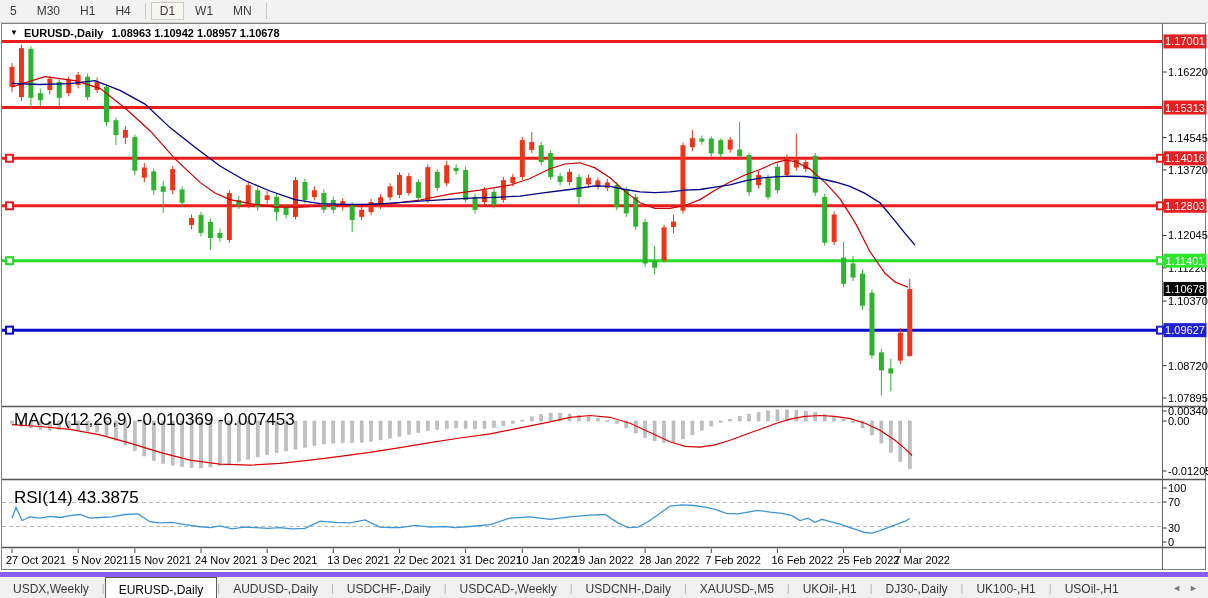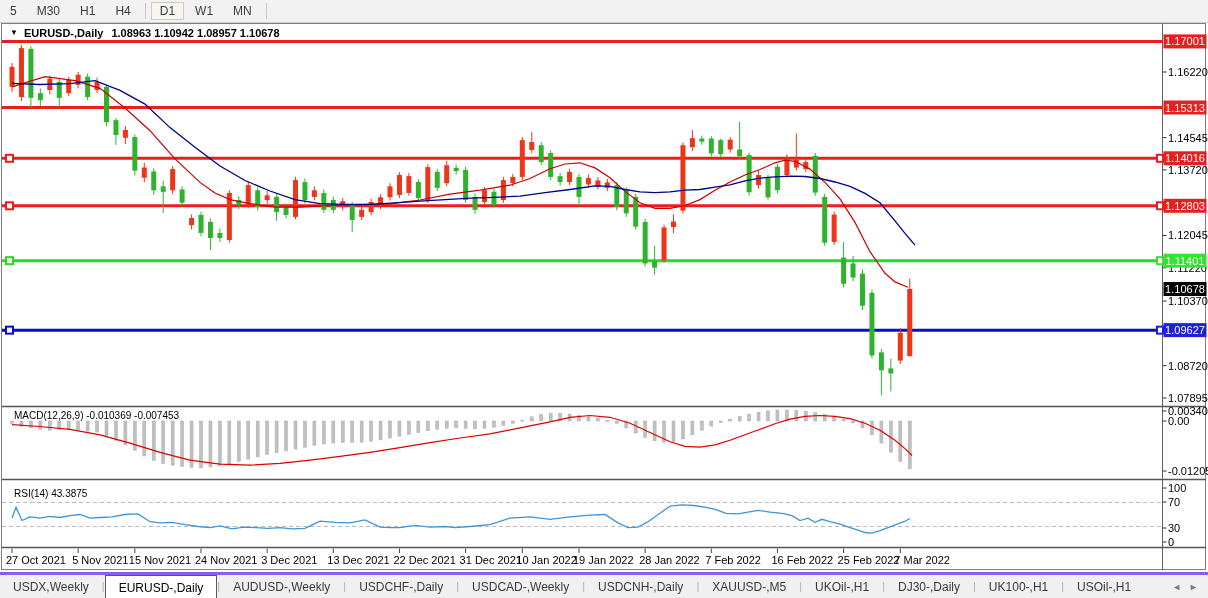--- a/index.html
+++ b/index.html
@@ -11,24 +11,24 @@
            border-bottom:1px solid #cfcfcf;display:flex;align-items:center;}
   .tf-item{font-size:12px;color:#3c3c3c;padding:2px 9px;margin:0 1px;cursor:default;}
   .tf-item.active{background:#f7f5f1;border:1px solid #cfcabe;padding:1px 8px;}
   .tf-sep{width:1px;height:16px;background:#cncnc;background:#c9c9c9;margin:0 4px;}
   
   .chartwin{position:absolute;left:0;top:23px;width:1208px;height:548px;}
   svg{position:absolute;left:0;top:0;}
   .chart-title{position:absolute;left:10px;top:3px;height:13px;display:flex;align-items:center;
                font-size:11px;font-weight:bold;color:#000;z-index:5;white-space:pre;}
   .chart-title .dd{font-size:8px;margin-right:6px;color:#000;}
-  .ind-label{position:absolute;font-size:10px;color:#000;z-index:5;white-space:pre;}
+  .ind-label{position:absolute;font-size:17px;color:#000;z-index:5;white-space:pre;}
   
   .tabbar{position:absolute;left:0;top:572px;width:1208px;height:26px;background:#f0f0f0;
-          display:flex;align-items:stretch;border-top:3px solid #8b5cf6;}
+          display:flex;align-items:stretch;border-top:5px solid #8b5cf6;}
   .tab{font-size:12px;color:#3a3a3a;padding:5px 13px 0 13px;cursor:default;white-space:nowrap;}
   .tab.active{background:#fff;color:#000;border:1px solid #5a5a5a;border-bottom:none;margin-top:0;}
   .tabsep{color:#b0b0b0;padding-top:5px;font-size:11px;}
   .tab-arrows{margin-left:auto;display:flex;align-items:center;gap:8px;padding:0 10px;
               color:#7a7a7a;font-size:9px;}
 </style>
 </head>
 <body>
 
 <div class="stage">
@@ -460,21 +460,21 @@
 
     <div class="ind-label" style="left:14px;top:387px;">MACD(12,26,9) -0.010369 -0.007453</div>
     <div class="ind-label" style="left:14px;top:465px;">RSI(14) 43.3875</div>
   </div>
 
   <div class="tabbar" id="tabbar">
       <span class="tab">USDX,Weekly</span>
       <span class="tabsep">|</span>
       <span class="tab active">EURUSD-,Daily</span>
       <span class="tabsep">|</span>
-      <span class="tab">AUDUSD-,Weekly</span>
+      <span class="tab">AUDUSD-,Daily</span>
       <span class="tabsep">|</span>
       <span class="tab">USDCHF-,Daily</span>
       <span class="tabsep">|</span>
       <span class="tab">USDCAD-,Weekly</span>
       <span class="tabsep">|</span>
       <span class="tab">USDCNH-,Daily</span>
       <span class="tabsep">|</span>
       <span class="tab">XAUUSD-,M5</span>
       <span class="tabsep">|</span>
       <span class="tab">UKOil-,H1</span>

